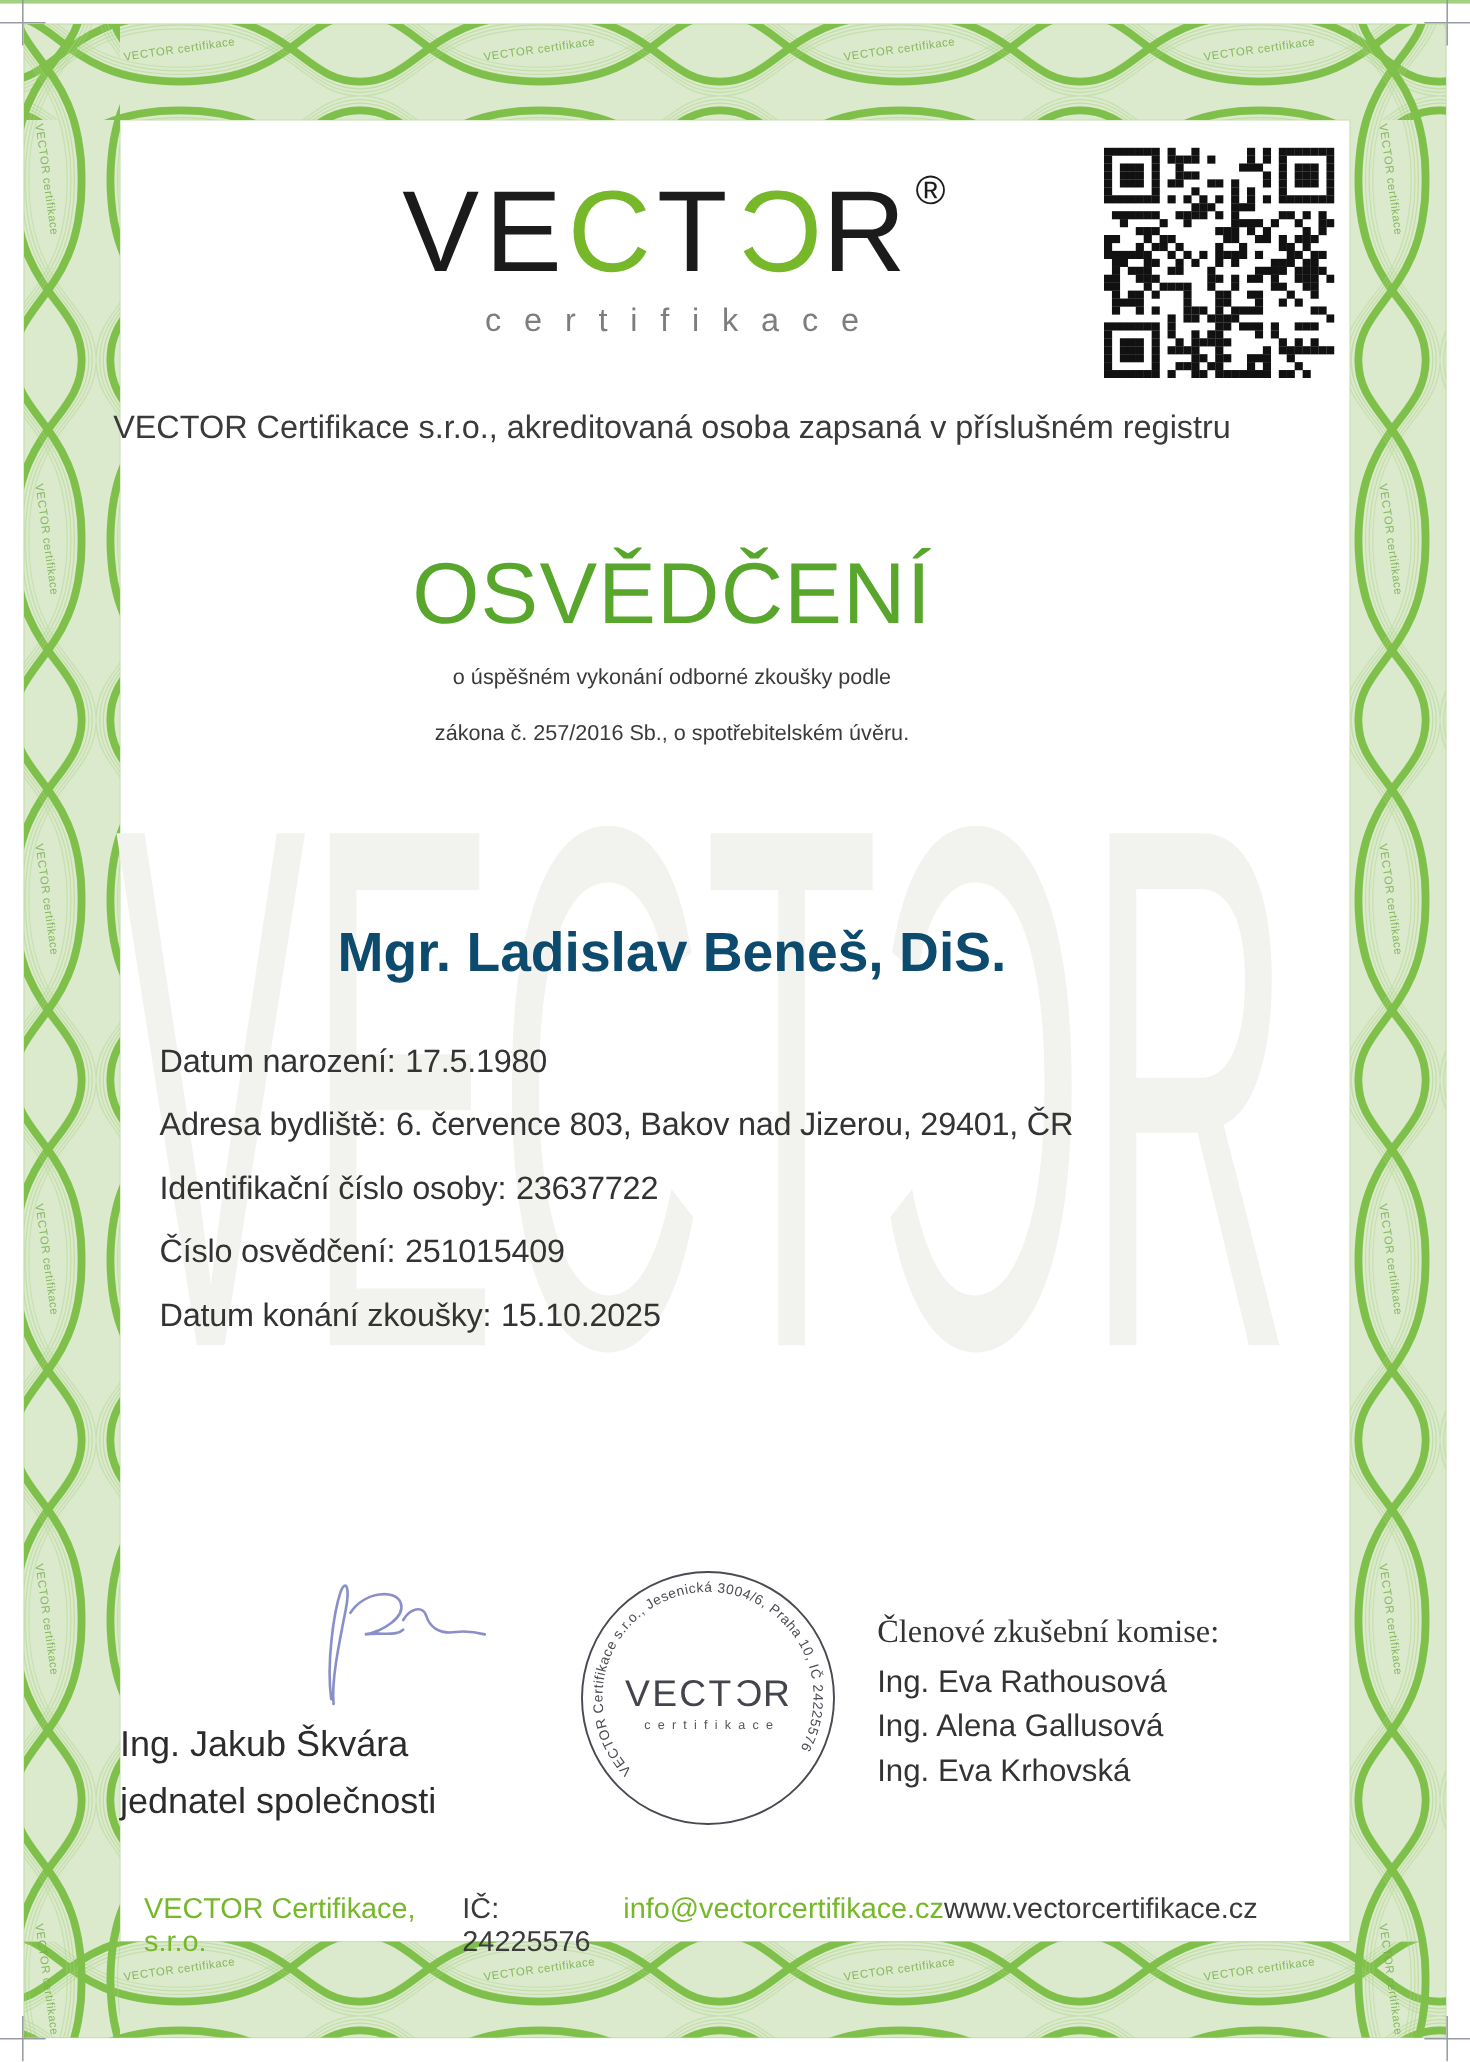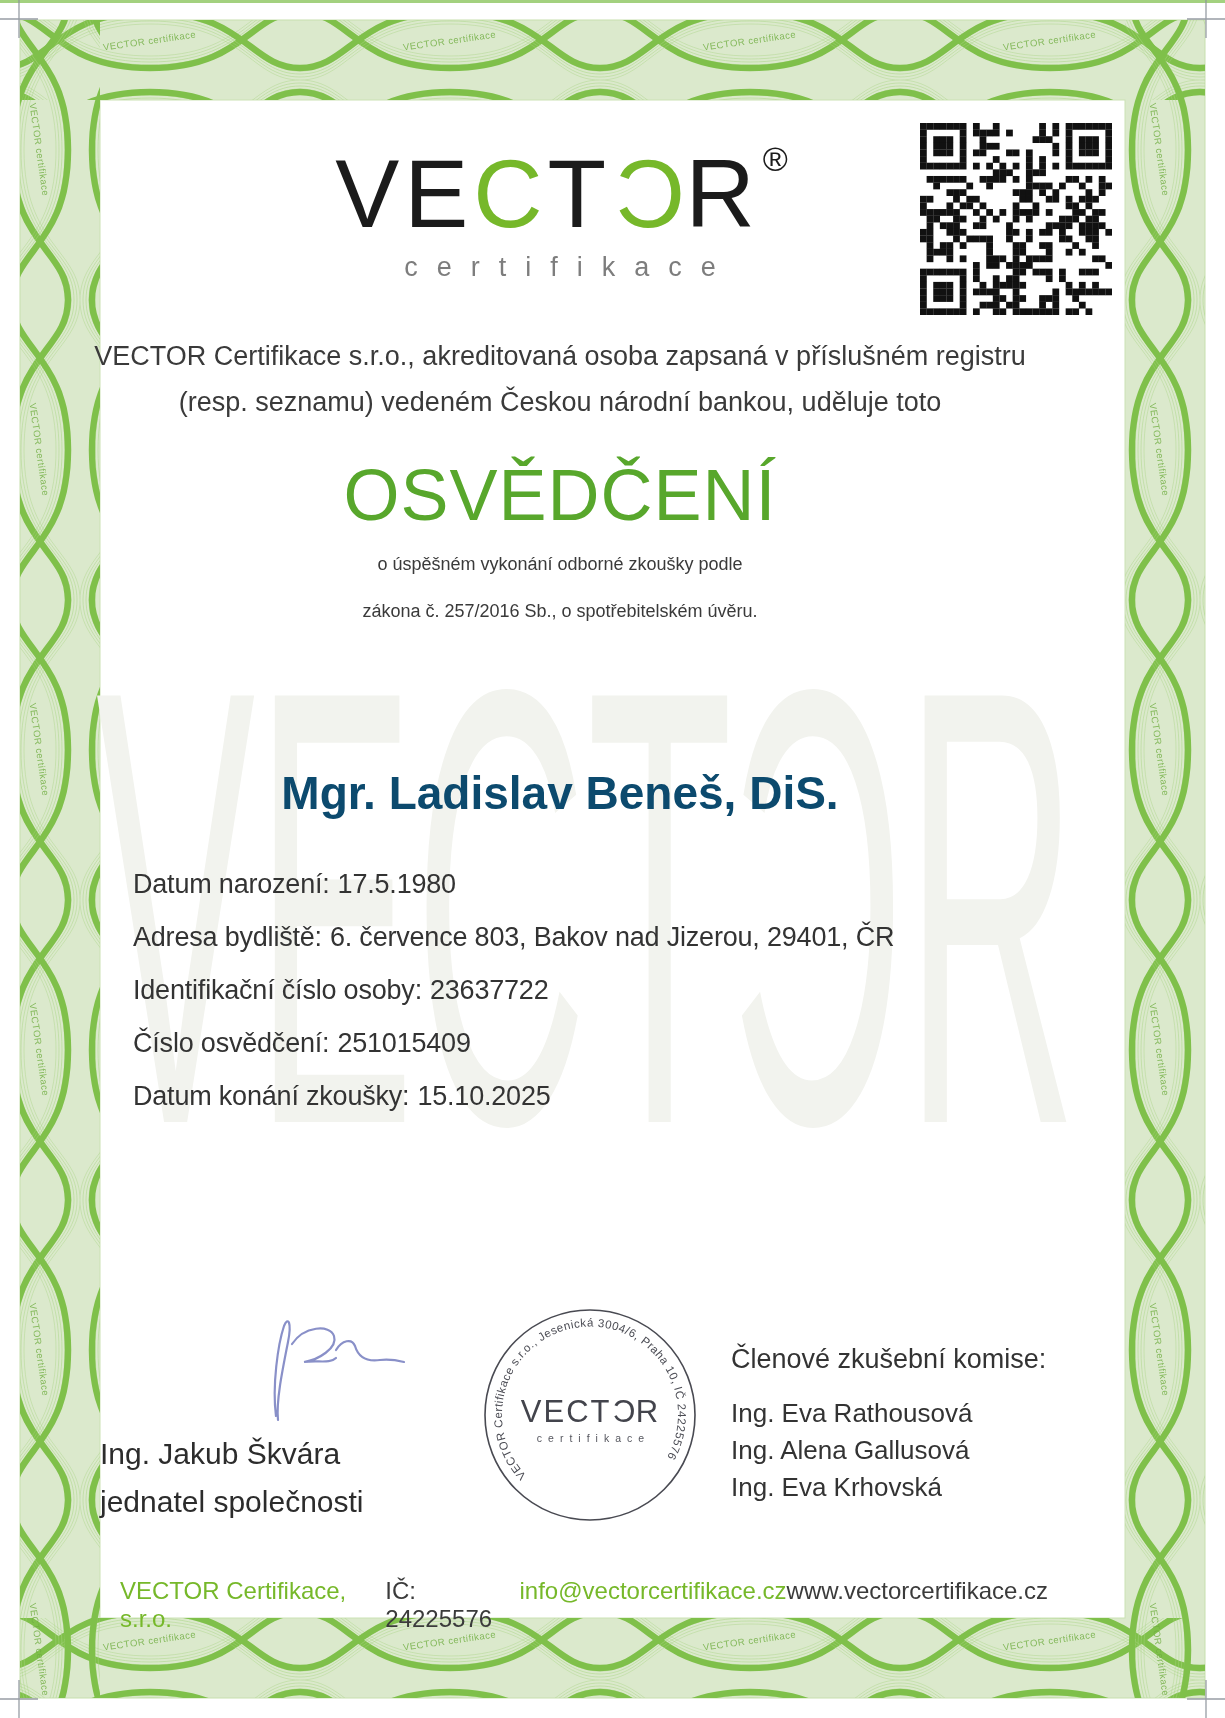--- a/index.html
+++ b/index.html
@@ -41,21 +41,21 @@
   .sig-text{position:absolute;left:100px;top:1430px;width:420px;text-align:left;
             font-size:30px;color:#2c2c2c;line-height:48px;z-index:2;}
 
   .stamp{position:absolute;left:483px;top:1308px;width:215px;height:215px;z-index:2;}
   .stamp-word{position:absolute;left:0;right:0;top:86px;text-align:center;font-size:31px;
               color:#43444c;letter-spacing:2px;font-weight:400;}
   .stamp-sub{position:absolute;left:0;right:0;top:124px;text-align:center;font-size:10.5px;
              letter-spacing:6px;color:#55565e;padding-left:6px;}
 
   .committee{position:absolute;left:731px;top:1344px;font-size:27px;color:#333;z-index:2;}
-  .committee .head{margin-bottom:20px;}
+  .committee .head{margin-bottom:8px;font-family:Liberation Serif, serif;}
   .committee .member{line-height:37px;font-size:26px;}
 
   .footer{position:absolute;left:120px;top:1577px;width:928px;display:flex;
           justify-content:space-between;font-size:24px;z-index:2;}
   .green{color:var(--accent-green,#76b82a);}
   .darktxt{color:#3b3b3b;}
 </style>
 </head>
 <body>
 
@@ -514,21 +514,20 @@
           <rect x="132.41" y="185.38" width="6.77" height="6.77"></rect>
           <rect x="145.66" y="185.38" width="6.77" height="6.77"></rect>
           <rect x="152.28" y="185.38" width="6.77" height="6.77"></rect>
           <rect x="165.52" y="185.38" width="6.77" height="6.77"></rect>
         </g>
       </svg>
   </div>
 
   <div class="centered intro">
     <div>VECTOR Certifikace s.r.o., akreditovaná osoba zapsaná v příslušném registru</div>
-    <div>(resp. seznamu) vedeném Českou národní bankou, uděluje toto</div>
   </div>
 
   <h1 class="centered title">OSVĚDČENÍ</h1>
 
   <div class="centered statement">
     <div>o úspěšném vykonání odborné zkoušky podle</div>
     <div>zákona č. 257/2016 Sb., o spotřebitelském úvěru.</div>
   </div>
 
   <div class="centered holder">Mgr. Ladislav Beneš, DiS.</div>

